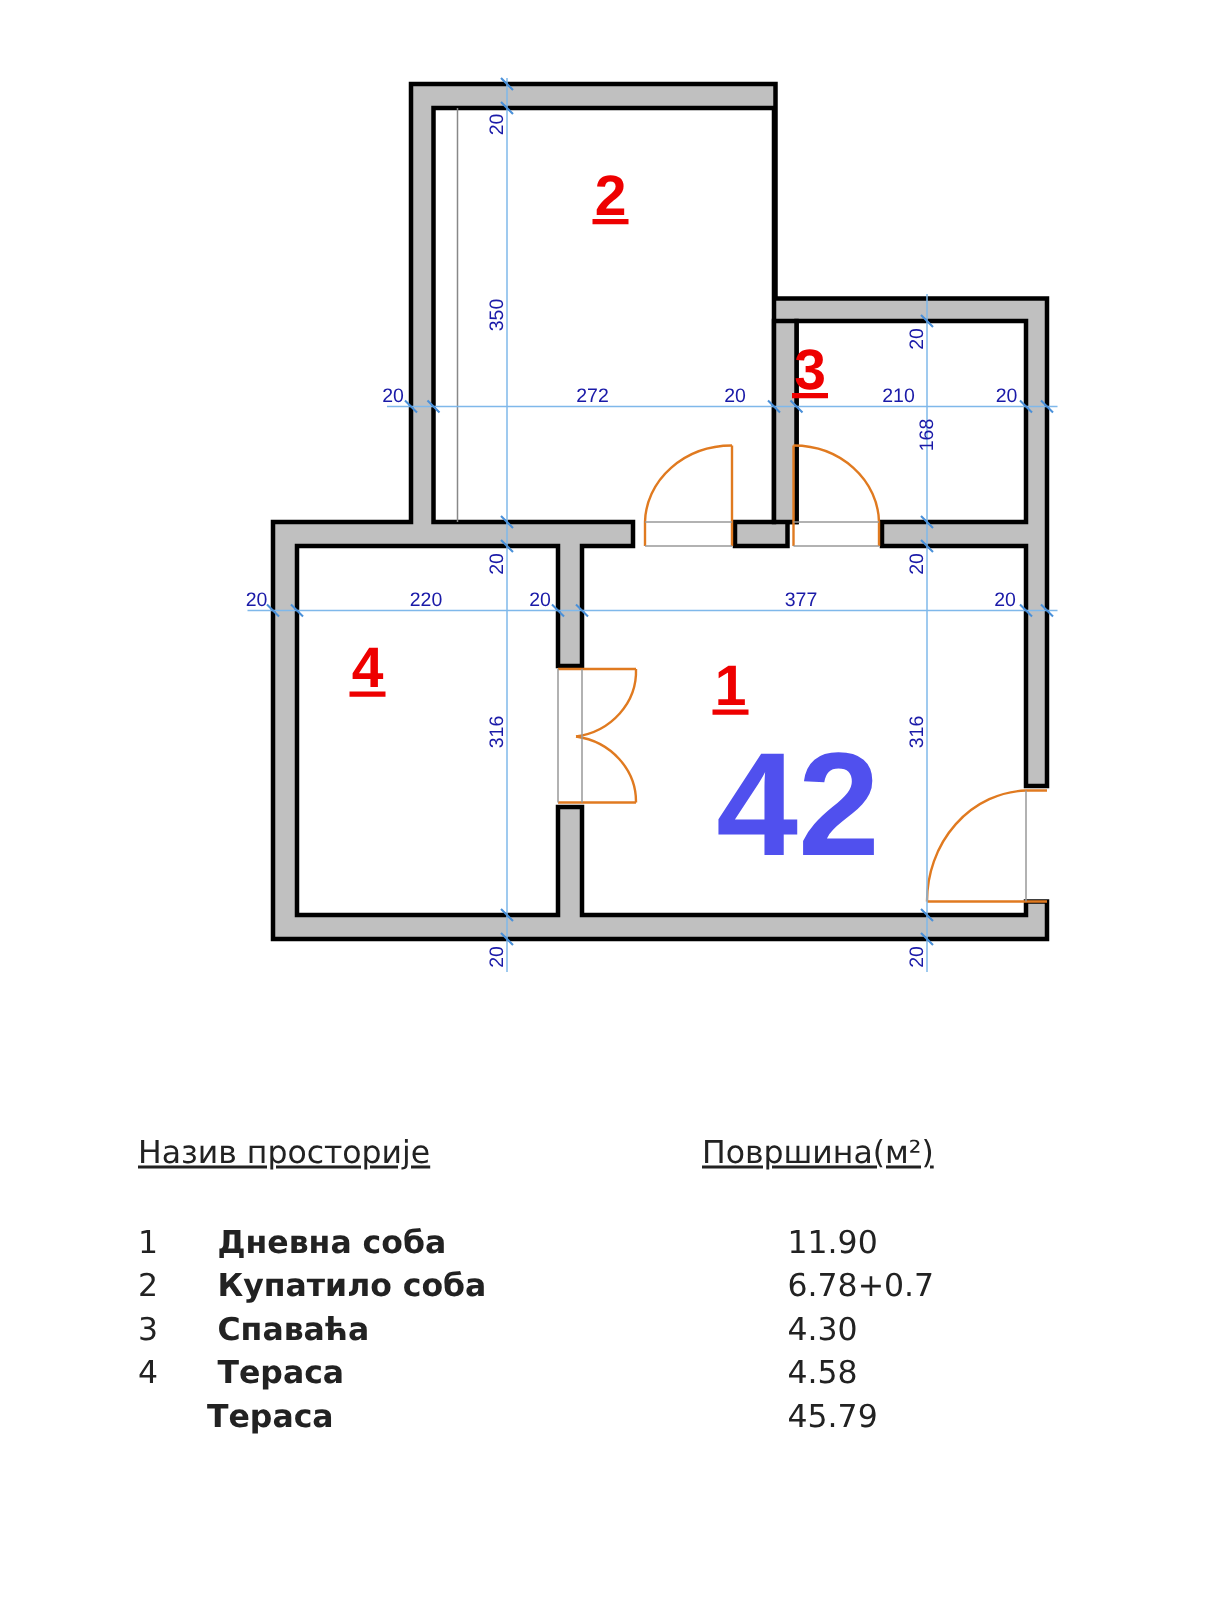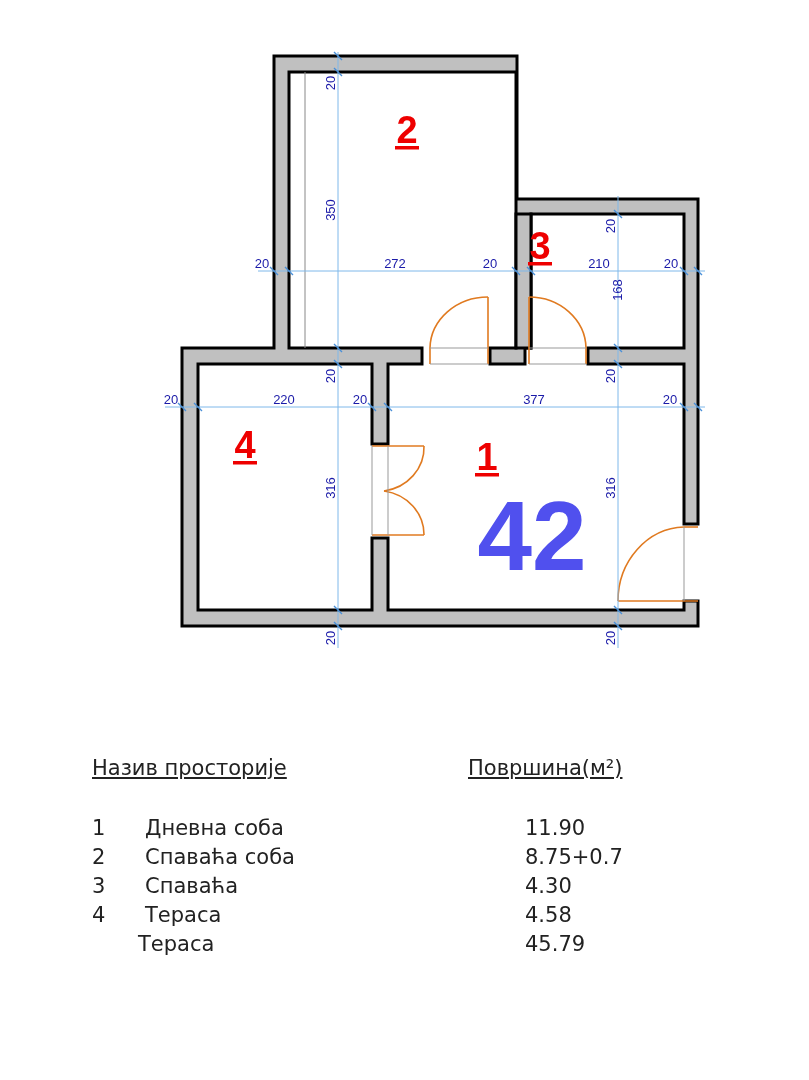--- a/index.html
+++ b/index.html
@@ -5,21 +5,21 @@
     html, body { margin: 0; padding: 0; background: #ffffff; }
     body { width: 809px; height: 1080px; position: relative; overflow: hidden; font-family: "Liberation Sans", sans-serif; }
     #plan { position: absolute; left: 0; top: 0; }
     .dim { font-family: "Liberation Sans", sans-serif; font-size: 13px; fill: #1a1aa8; }
     .room-num { font-family: "Liberation Sans", sans-serif; font-size: 38px; font-weight: bold; fill: #ee0000; }
     .big-num { font-family: "Liberation Sans", sans-serif; font-size: 98px; font-weight: bold; fill: #5050ee; }
     .legend { position: absolute; left: 92px; top: 756px; width: 600px; font-family: "DejaVu Sans", sans-serif; font-size: 21px; color: #222; }
     .legend .hdr { position: absolute; top: 0; white-space: nowrap; text-decoration: underline; }
     .legend .row { position: absolute; white-space: nowrap; height: 29px; }
     .legend .c-num { position: absolute; left: 0; }
-    .legend .c-name { position: absolute; left: 53px; }
+    .legend .c-name { position: absolute; left: 53px; font-weight: bold; }
     .legend .c-area { position: absolute; left: 433px; }
   </style>
 </head>
 <body>
 
 <svg id="plan" width="809" height="700" viewBox="0 0 809 700">
 
   <g>
     <path fill="#c0c0c0" stroke="#000" stroke-width="3" d="M274,56 H517 V199 H698 V524 H684 V364 H588 V348 H684 V214 H531 V348 H525 V364 H490 V348 H516 V72 H289 V348 H422 V364 H388 V444 H372 V364 H198 V610 H372 V538 H388 V610 H684 V601 H698 V626 H182 V348 H274 Z"></path>
 
@@ -117,22 +117,22 @@
   <div class="hdr" style="left:0;">Назив просторије</div>
   <div class="hdr" style="left:376px;text-align:center;">Површина(м²)</div>
 
   <div class="row" style="top:60px;">
     <span class="c-num">1</span>
     <span class="c-name">Дневна соба</span>
     <span class="c-area">11.90</span>
   </div>
   <div class="row" style="top:89px;">
     <span class="c-num">2</span>
-    <span class="c-name">Спаваћа соба</span>
-    <span class="c-area">8.75+0.7</span>
+    <span class="c-name">Купатило соба</span>
+    <span class="c-area">6.78+0.7</span>
   </div>
   <div class="row" style="top:118px;">
     <span class="c-num">3</span>
     <span class="c-name">Спаваћа</span>
     <span class="c-area">4.30</span>
   </div>
   <div class="row" style="top:147px;">
     <span class="c-num">4</span>
     <span class="c-name">Тераса</span>
     <span class="c-area">4.58</span>

